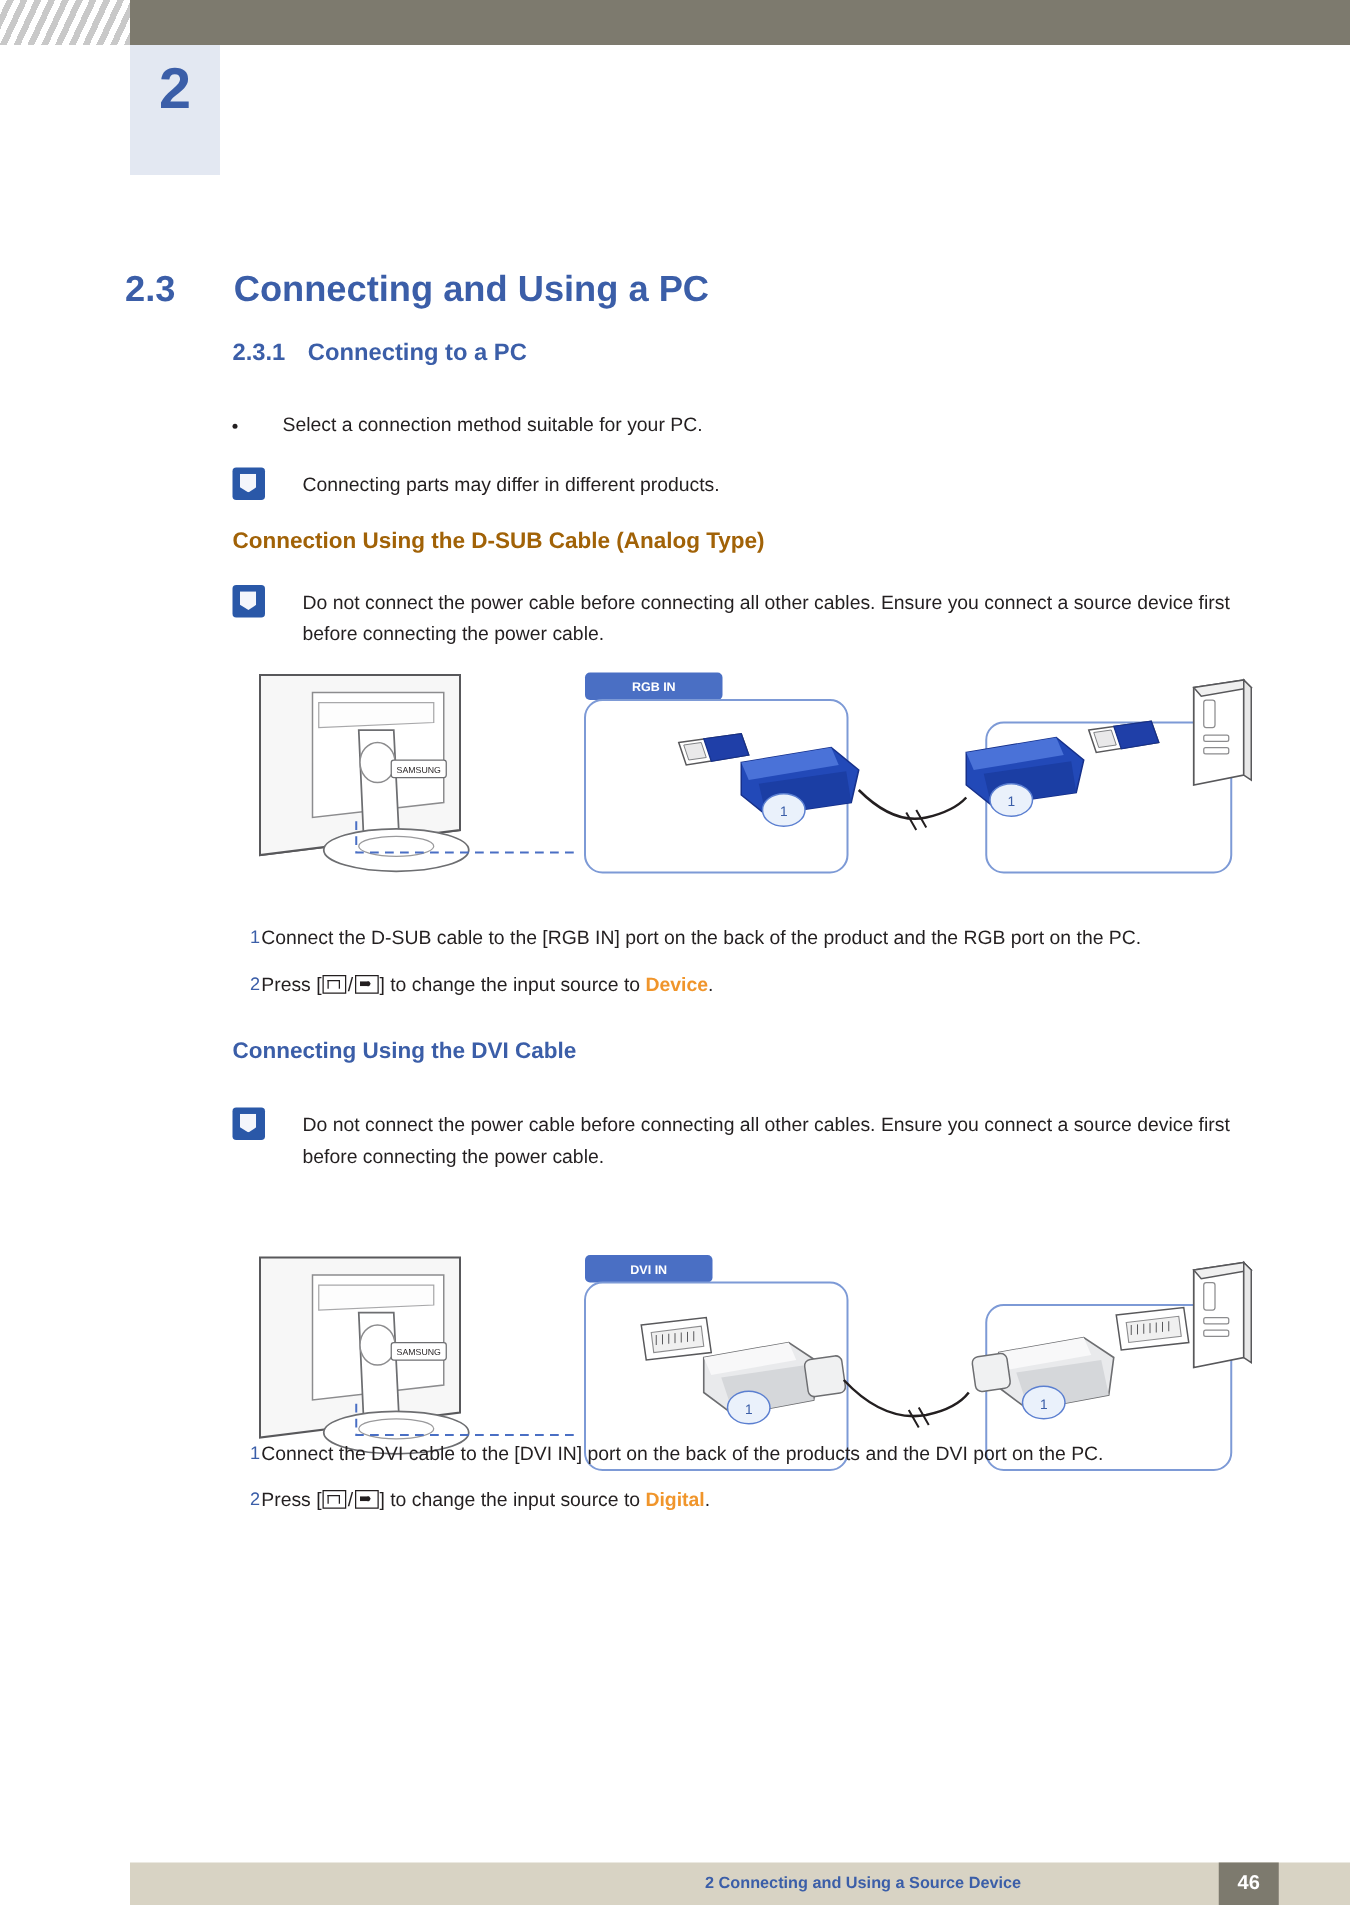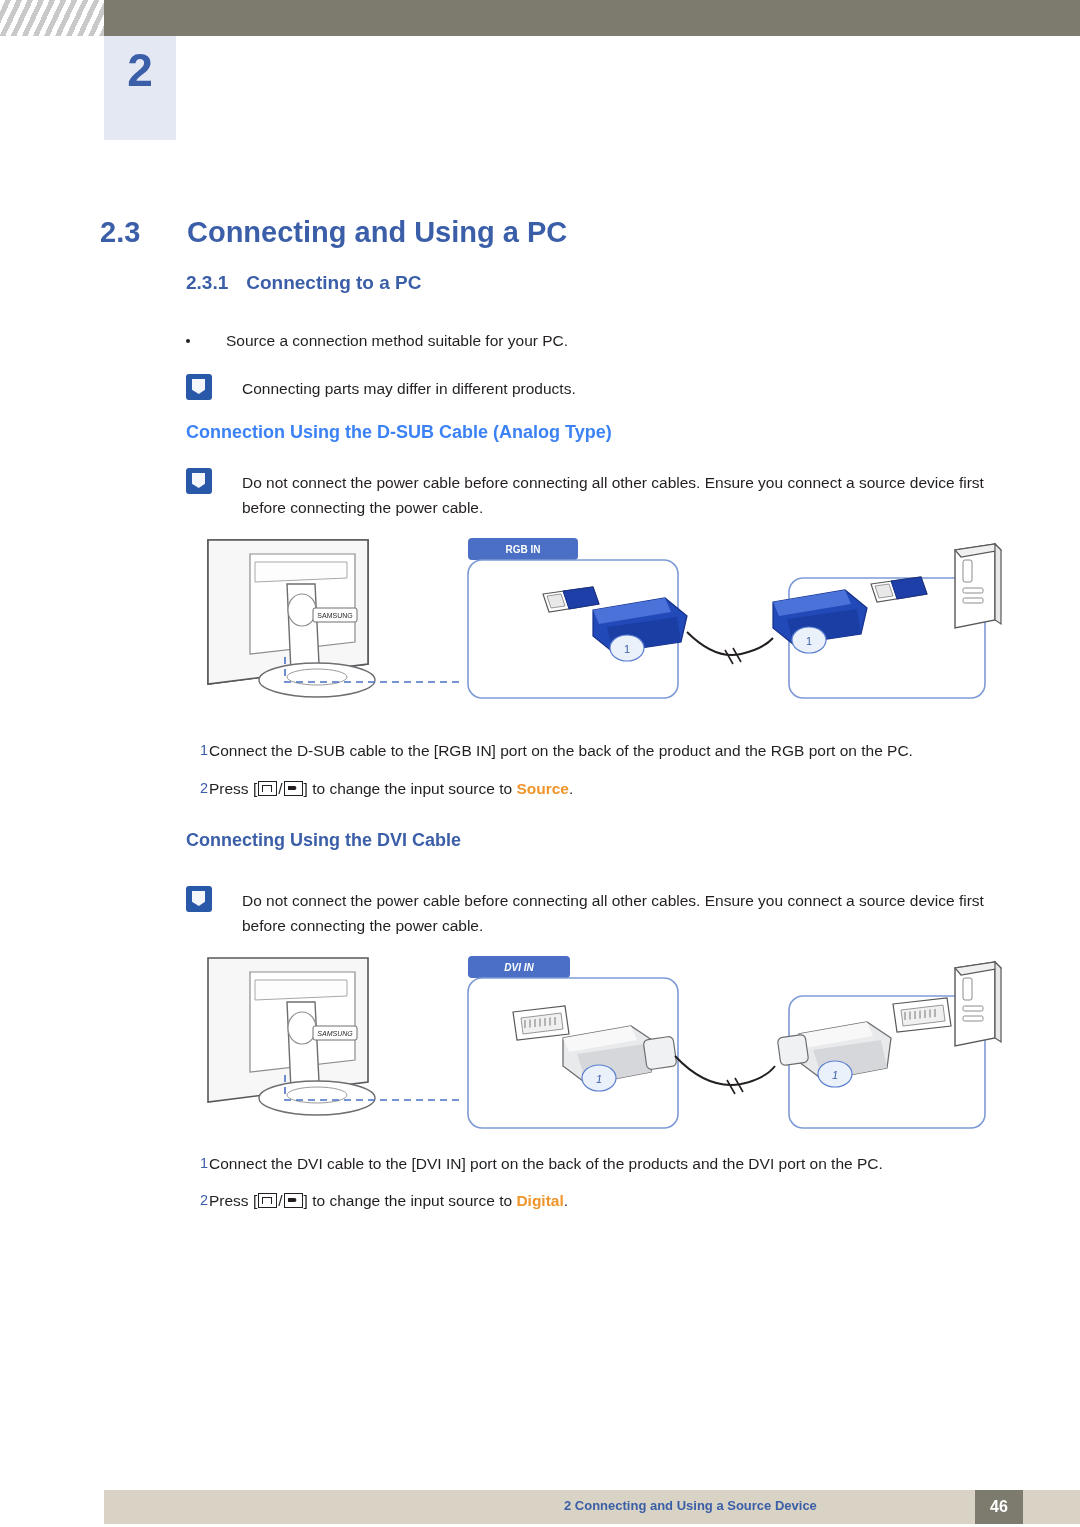--- a/index.html
+++ b/index.html
@@ -132,21 +132,21 @@
     color: #231f20;
     line-height: 25px;
     width: 790px;
   }
 
   .blue-head {
     position: absolute;
     left: 186px;
     font-size: 18px;
     font-weight: bold;
-    color: #3b82f6;
+    color: #a16207;
   }
   .blue-head.b { color: #3b5ea8; }
 
   
   .step {
     position: absolute;
     font-size: 15.5px;
     color: #231f20;
   }
   .step .num {
@@ -233,21 +233,21 @@
 
 <div class="sec-num">2.3</div>
 <div class="sec-title">Connecting and Using a PC</div>
 
 <div class="subsec">
   <span class="n">2.3.1</span><span>Connecting to a PC</span>
 </div>
 
 <div class="bullet-row">
   <span class="bullet-dot"></span>
-  <span class="bullet-txt">Source a connection method suitable for your PC.</span>
+  <span class="bullet-txt">Select a connection method suitable for your PC.</span>
 </div>
 
 <div class="noteblock" style="left:186px; top:374px; width:800px;">
   <span class="note-icon">
       <span class="pen"></span>
     </span>
   <span class="note-text">Connecting parts may differ in different products.</span>
 </div>
 
 <div class="blue-head" style="top:422px;">Connection Using the D-SUB Cable (Analog Type)</div>
@@ -330,33 +330,33 @@
   </g>
 </svg>
 </div>
 
 <div class="step" style="left:186px; top:742px; width:830px;">
   <span class="num">1</span>
   <span class="txt">Connect the D-SUB cable to the [RGB IN] port on the back of the product and the RGB port on the PC.</span>
 </div>
 <div class="step" style="left:186px; top:780px; width:830px;">
   <span class="num">2</span>
-  <span class="txt"><span>Press [</span><span class="keyglyph a"></span><span>/</span><span class="keyglyph b"></span><span>] to change the input source to </span><span class="kw">Source</span><span>.</span></span>
+  <span class="txt"><span>Press [</span><span class="keyglyph a"></span><span>/</span><span class="keyglyph b"></span><span>] to change the input source to </span><span class="kw">Device</span><span>.</span></span>
 </div>
 
 <div class="blue-head b" style="top:830px;">Connecting Using the DVI Cable</div>
 
 <div class="noteblock" style="left:186px; top:886px; width:800px;">
   <span class="note-icon">
       <span class="pen"></span>
     </span>
   <span class="note-text">Do not connect the power cable before connecting all other cables. Ensure you connect a source device first before connecting the power cable.</span>
 </div>
 
-<div class="figure" style="left:195px; top:950px;font-style:italic;">
+<div class="figure" style="left:195px; top:998px;">
 <svg class="fig-svg" width="820" height="200" viewBox="0 0 820 200" xmlns="http://www.w3.org/2000/svg">
 
   <g>
     <path d="M13 8 L173 8 L173 132 L13 152 Z" fill="#f7f7f7" stroke="#58585b" stroke-width="1.6"></path>
     <path d="M55 22 L160 22 L160 110 L55 122 Z" fill="#ffffff" stroke="#8c8c8e" stroke-width="1.2"></path>
     <path d="M60 30 L152 30 L152 46 L60 50 Z" fill="#fdfdfd" stroke="#a8a8aa" stroke-width="1"></path>
     <path d="M92 52 L120 52 L124 132 L96 140 Z" fill="#ffffff" stroke="#6d6e71" stroke-width="1.4"></path>
     <ellipse cx="107" cy="78" rx="14" ry="16" fill="#ffffff" stroke="#8c8c8e" stroke-width="1.2"></ellipse>
     <rect x="118" y="76" width="44" height="14" rx="2" fill="#ffffff" stroke="#6d6e71" stroke-width="1"></rect>
     <text x="140" y="86" font-family="Liberation Sans, sans-serif" font-size="7" fill="#231f20" text-anchor="middle">SAMSUNG</text>

